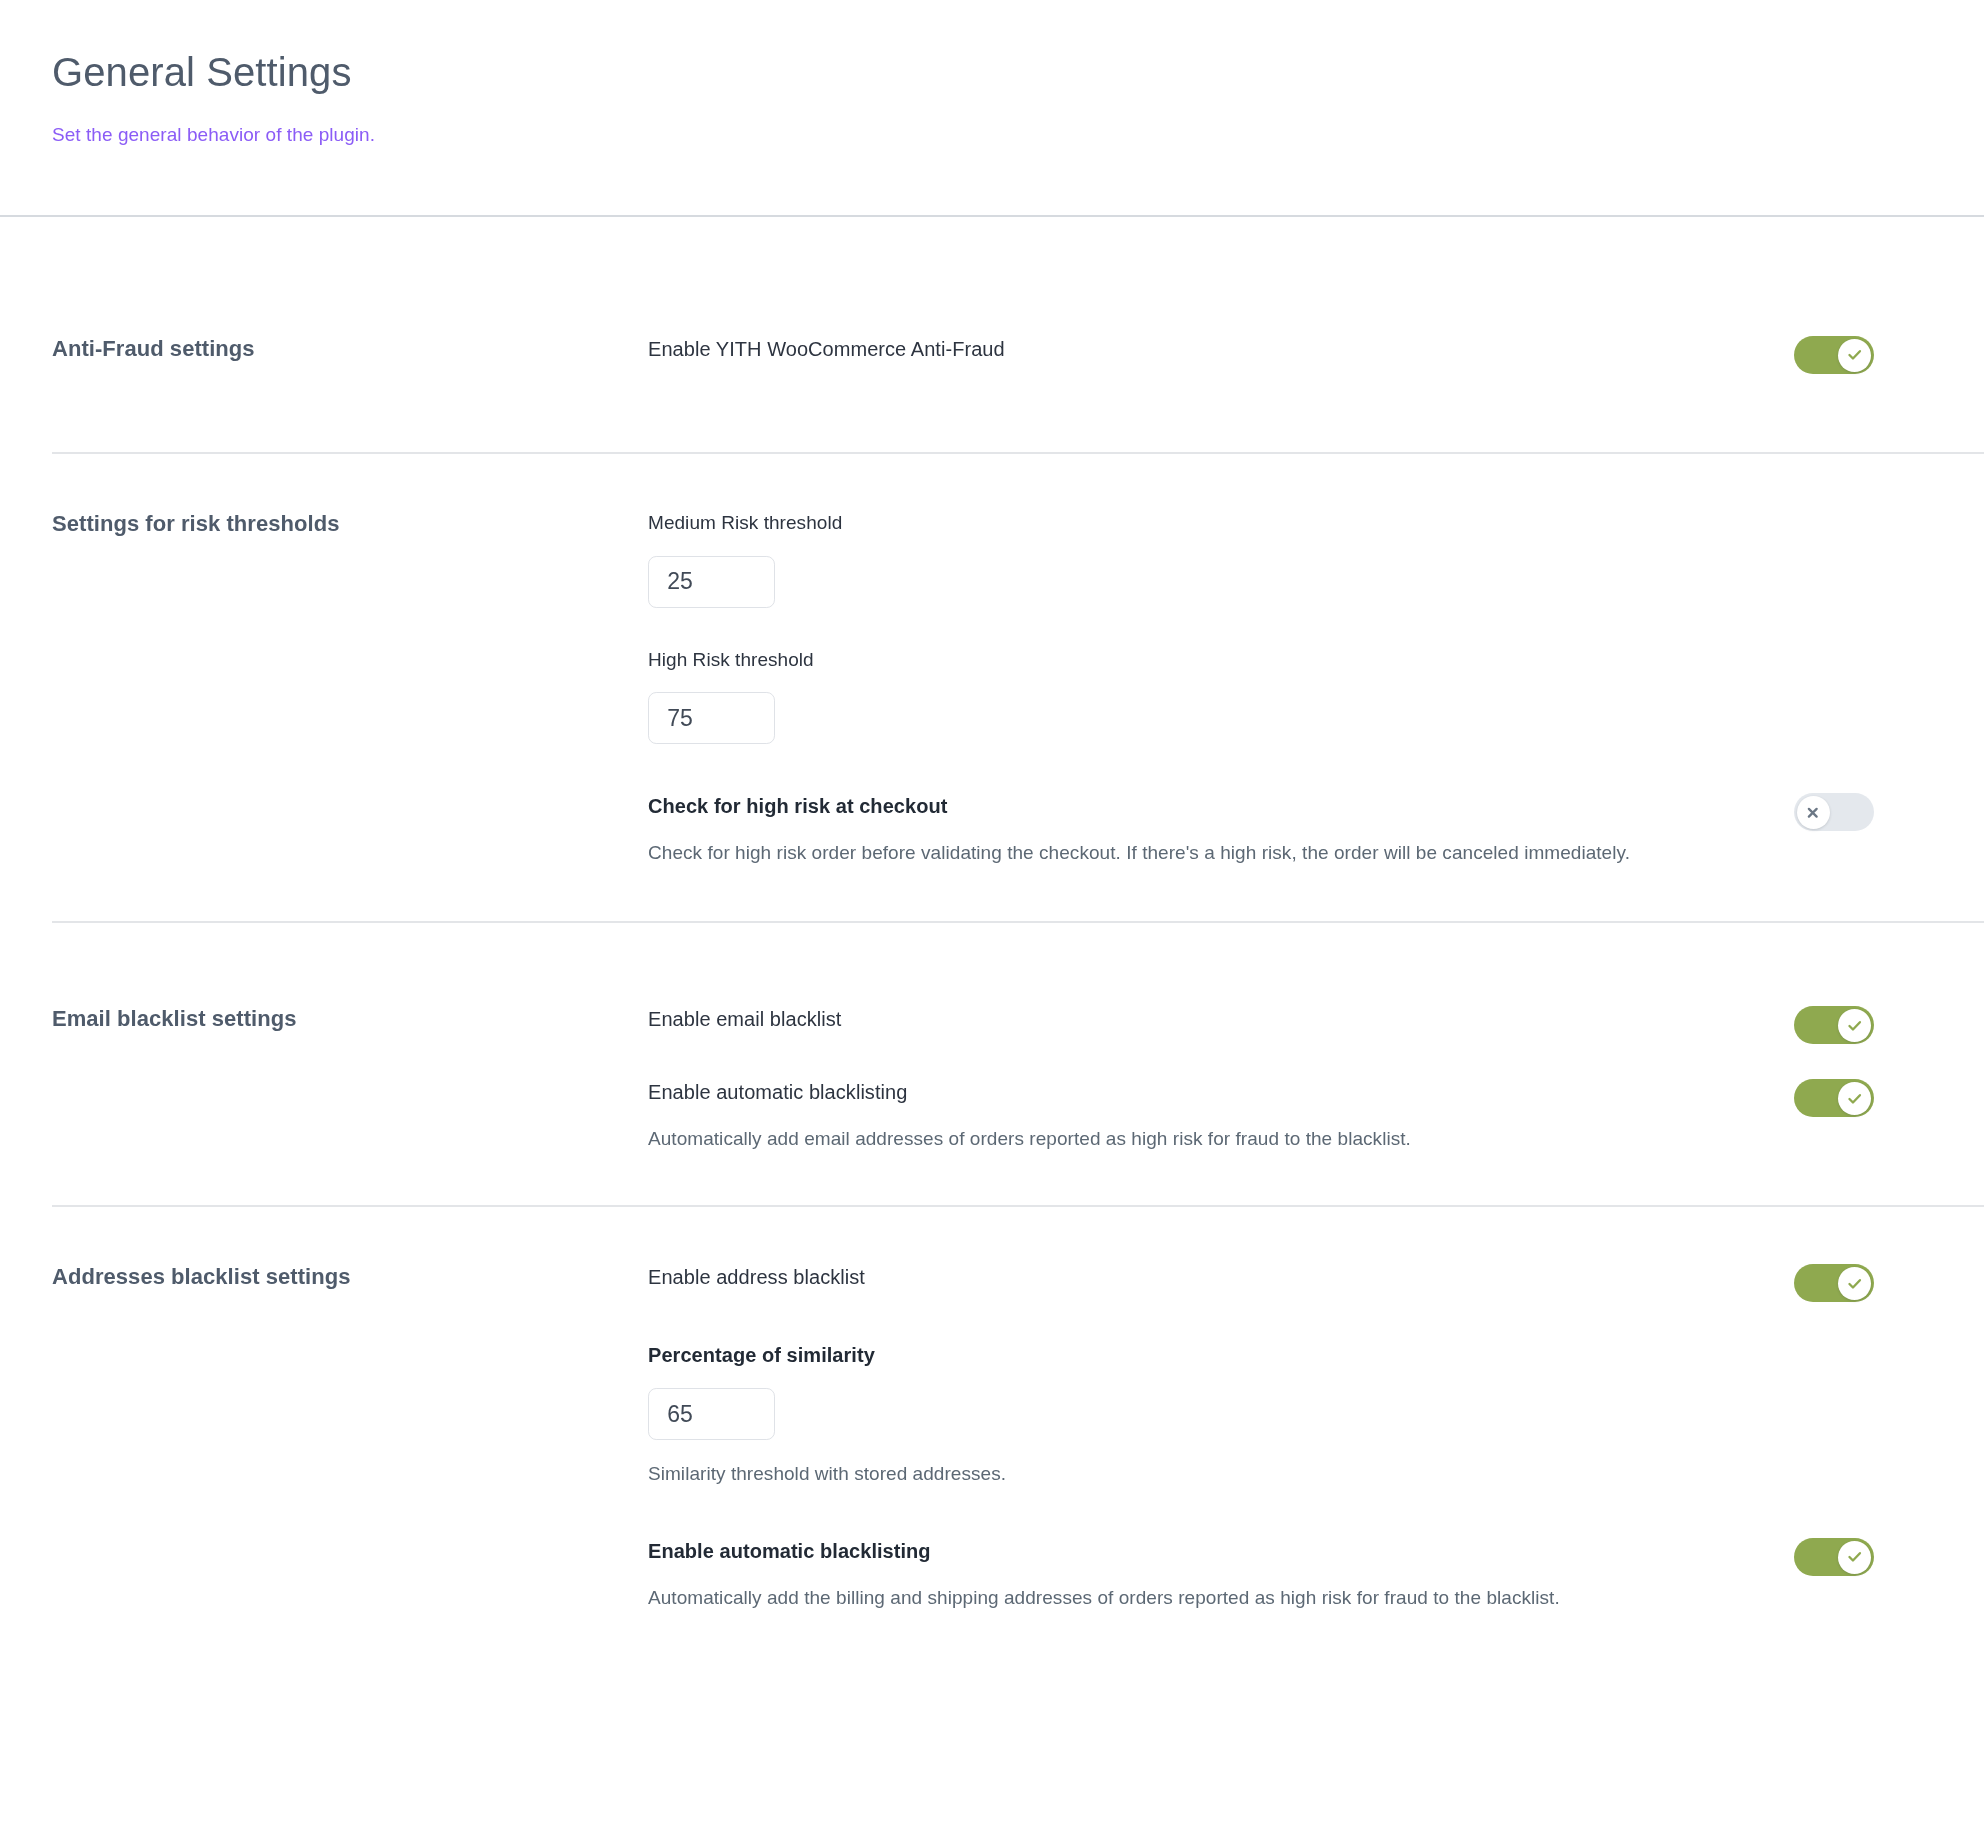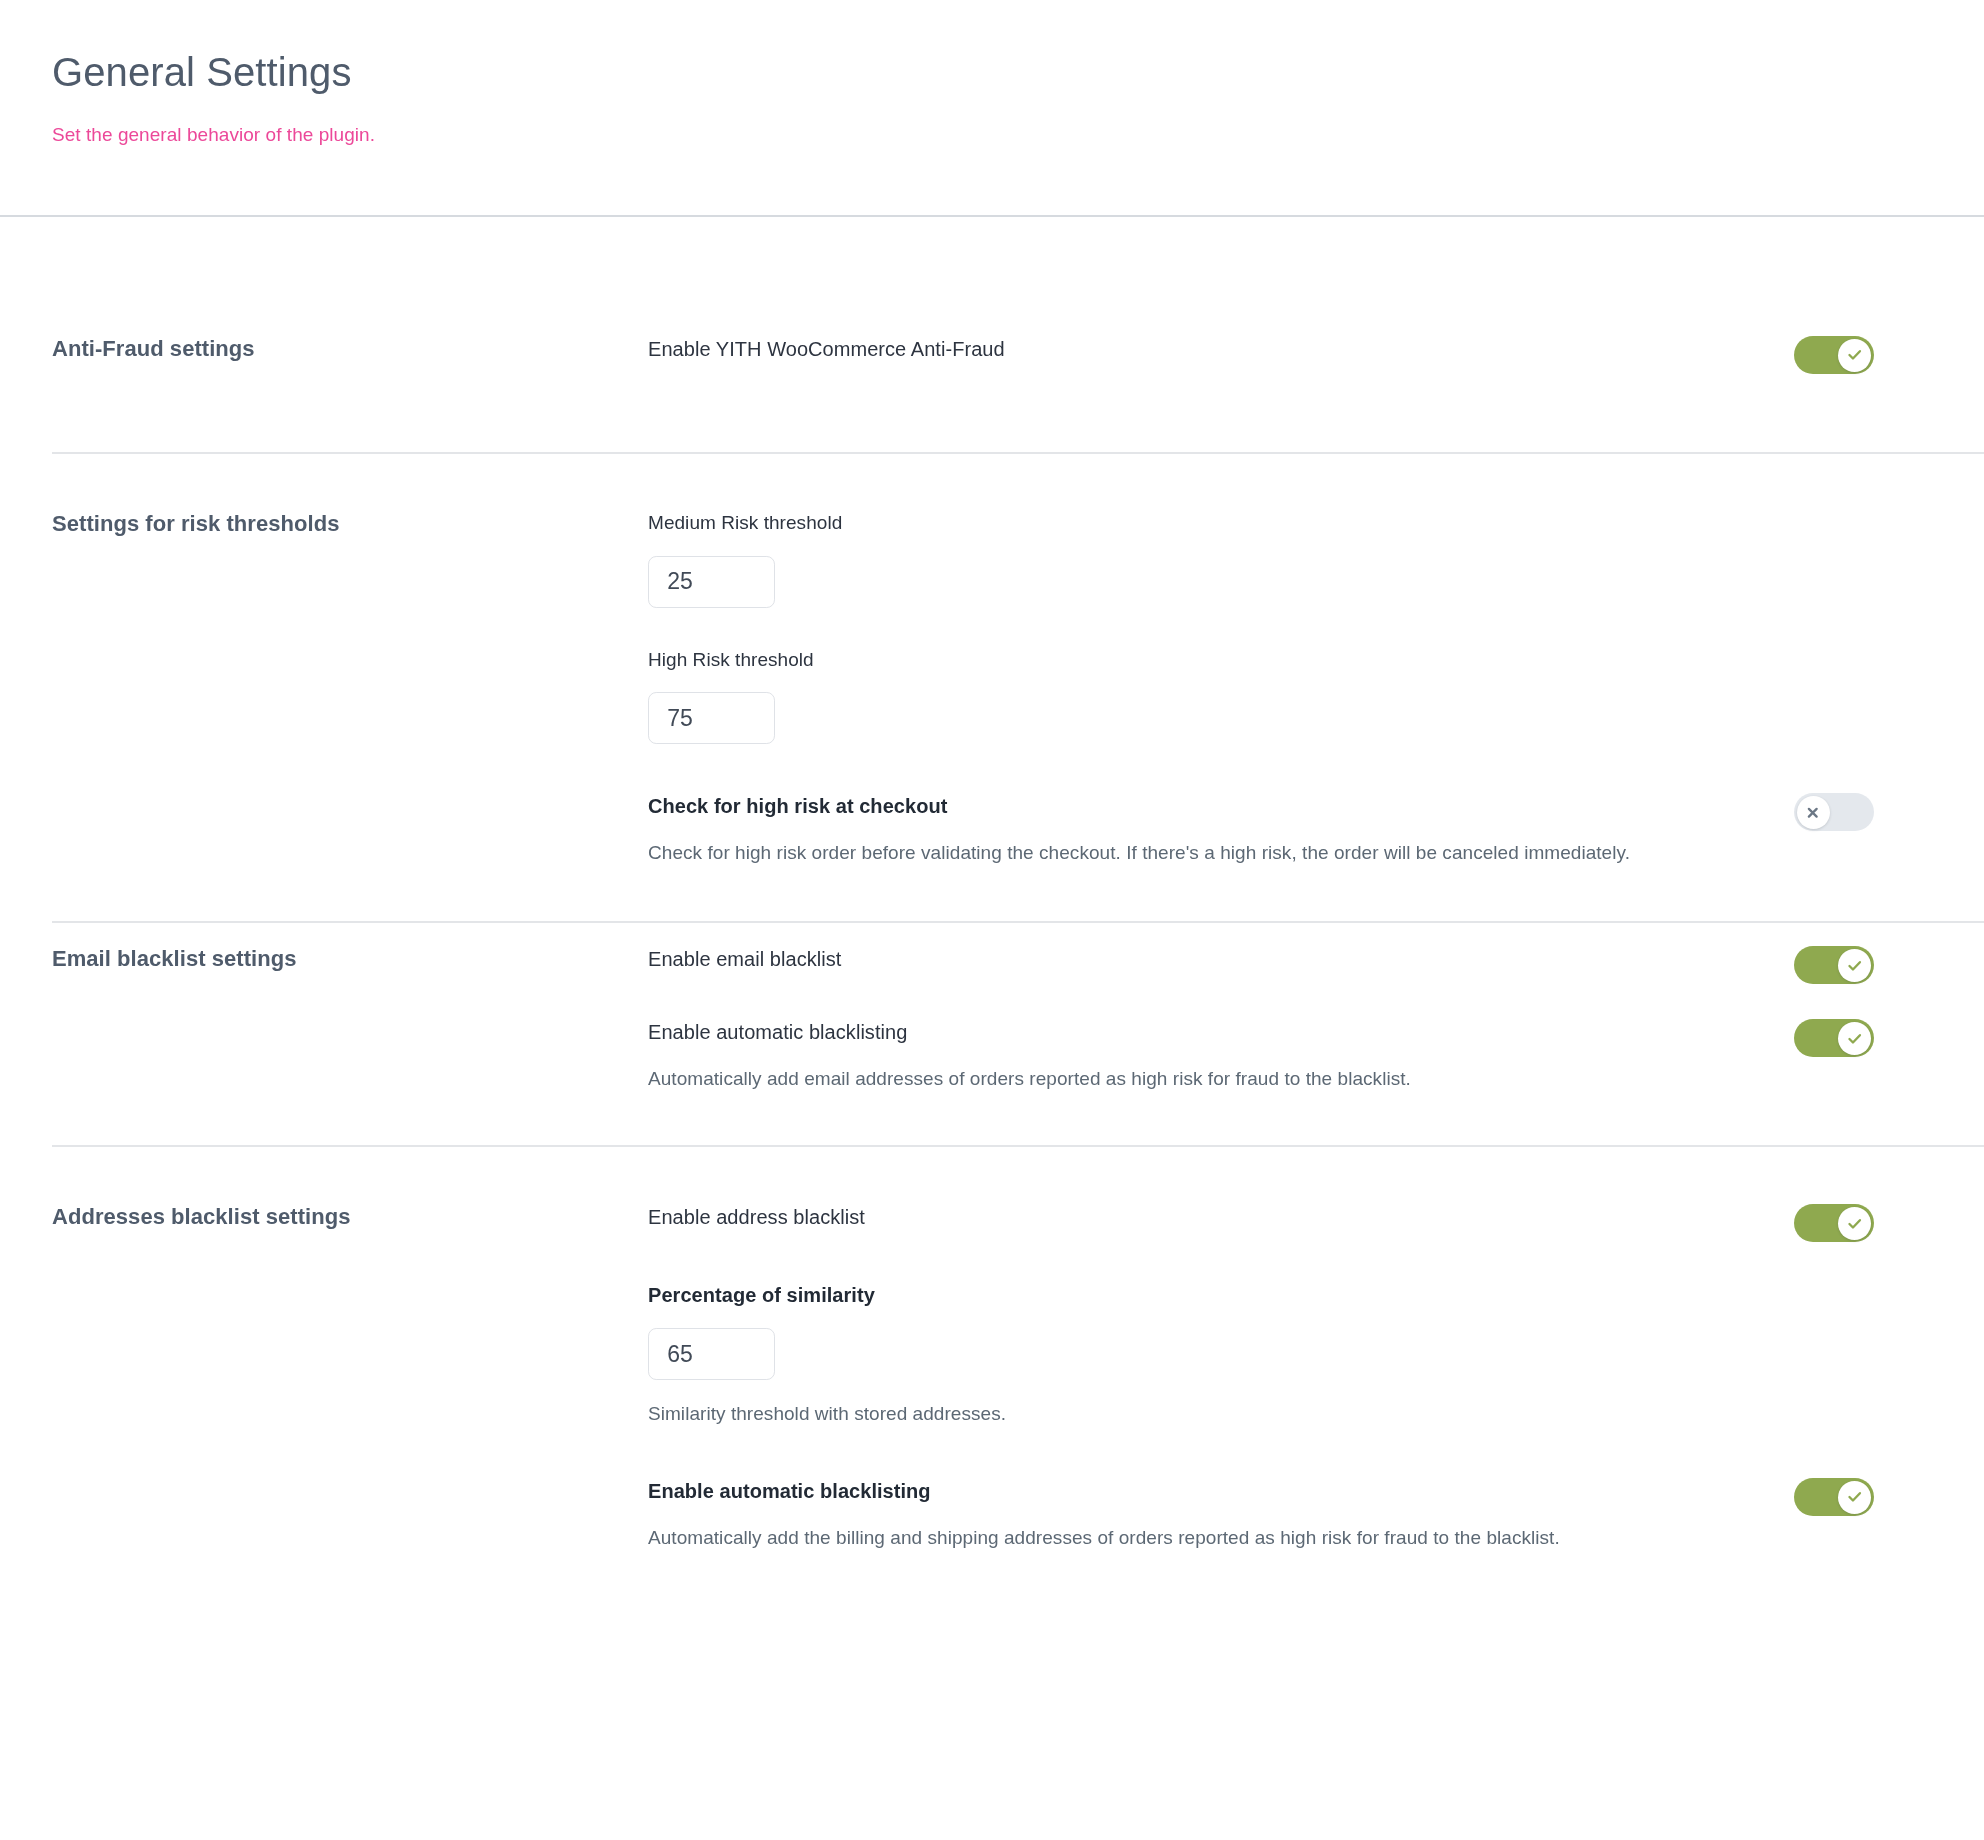--- a/index.html
+++ b/index.html
@@ -29,21 +29,21 @@
     font-size: 40px;
     font-weight: 400;
     color: #4f5b6b;
     letter-spacing: 0.1px;
     line-height: 1.2;
   }
   .page-subtitle {
     margin-top: 28px;
     font-size: 19px;
     font-weight: 400;
-    color: #ec4899;
+    color: #8b5cf6;
     letter-spacing: 0.05px;
   }
   .header-rule {
     position: absolute;
     left: 0;
     right: 0;
     top: 215px;
     height: 1.8px;
     background: #d6dadf;
   }
@@ -239,21 +239,21 @@
               </span>
             </span>
           </div>
         </div>
       </div>
 
     </div>
     <div class="section-rule" style="bottom:0;"></div>
   </div>
 
-  <div class="section" style="padding-top:23px; padding-bottom:53px;">
+  <div class="section" style="padding-top:83px; padding-bottom:53px;">
     <div class="section-label-col">
       <div class="section-label">Email blacklist settings</div>
     </div>
     <div class="section-body">
 
       <div class="field-row">
         <div class="field-main">
           <div class="field-label-plain">Enable email blacklist</div>
         </div>
         <div class="field-control">

